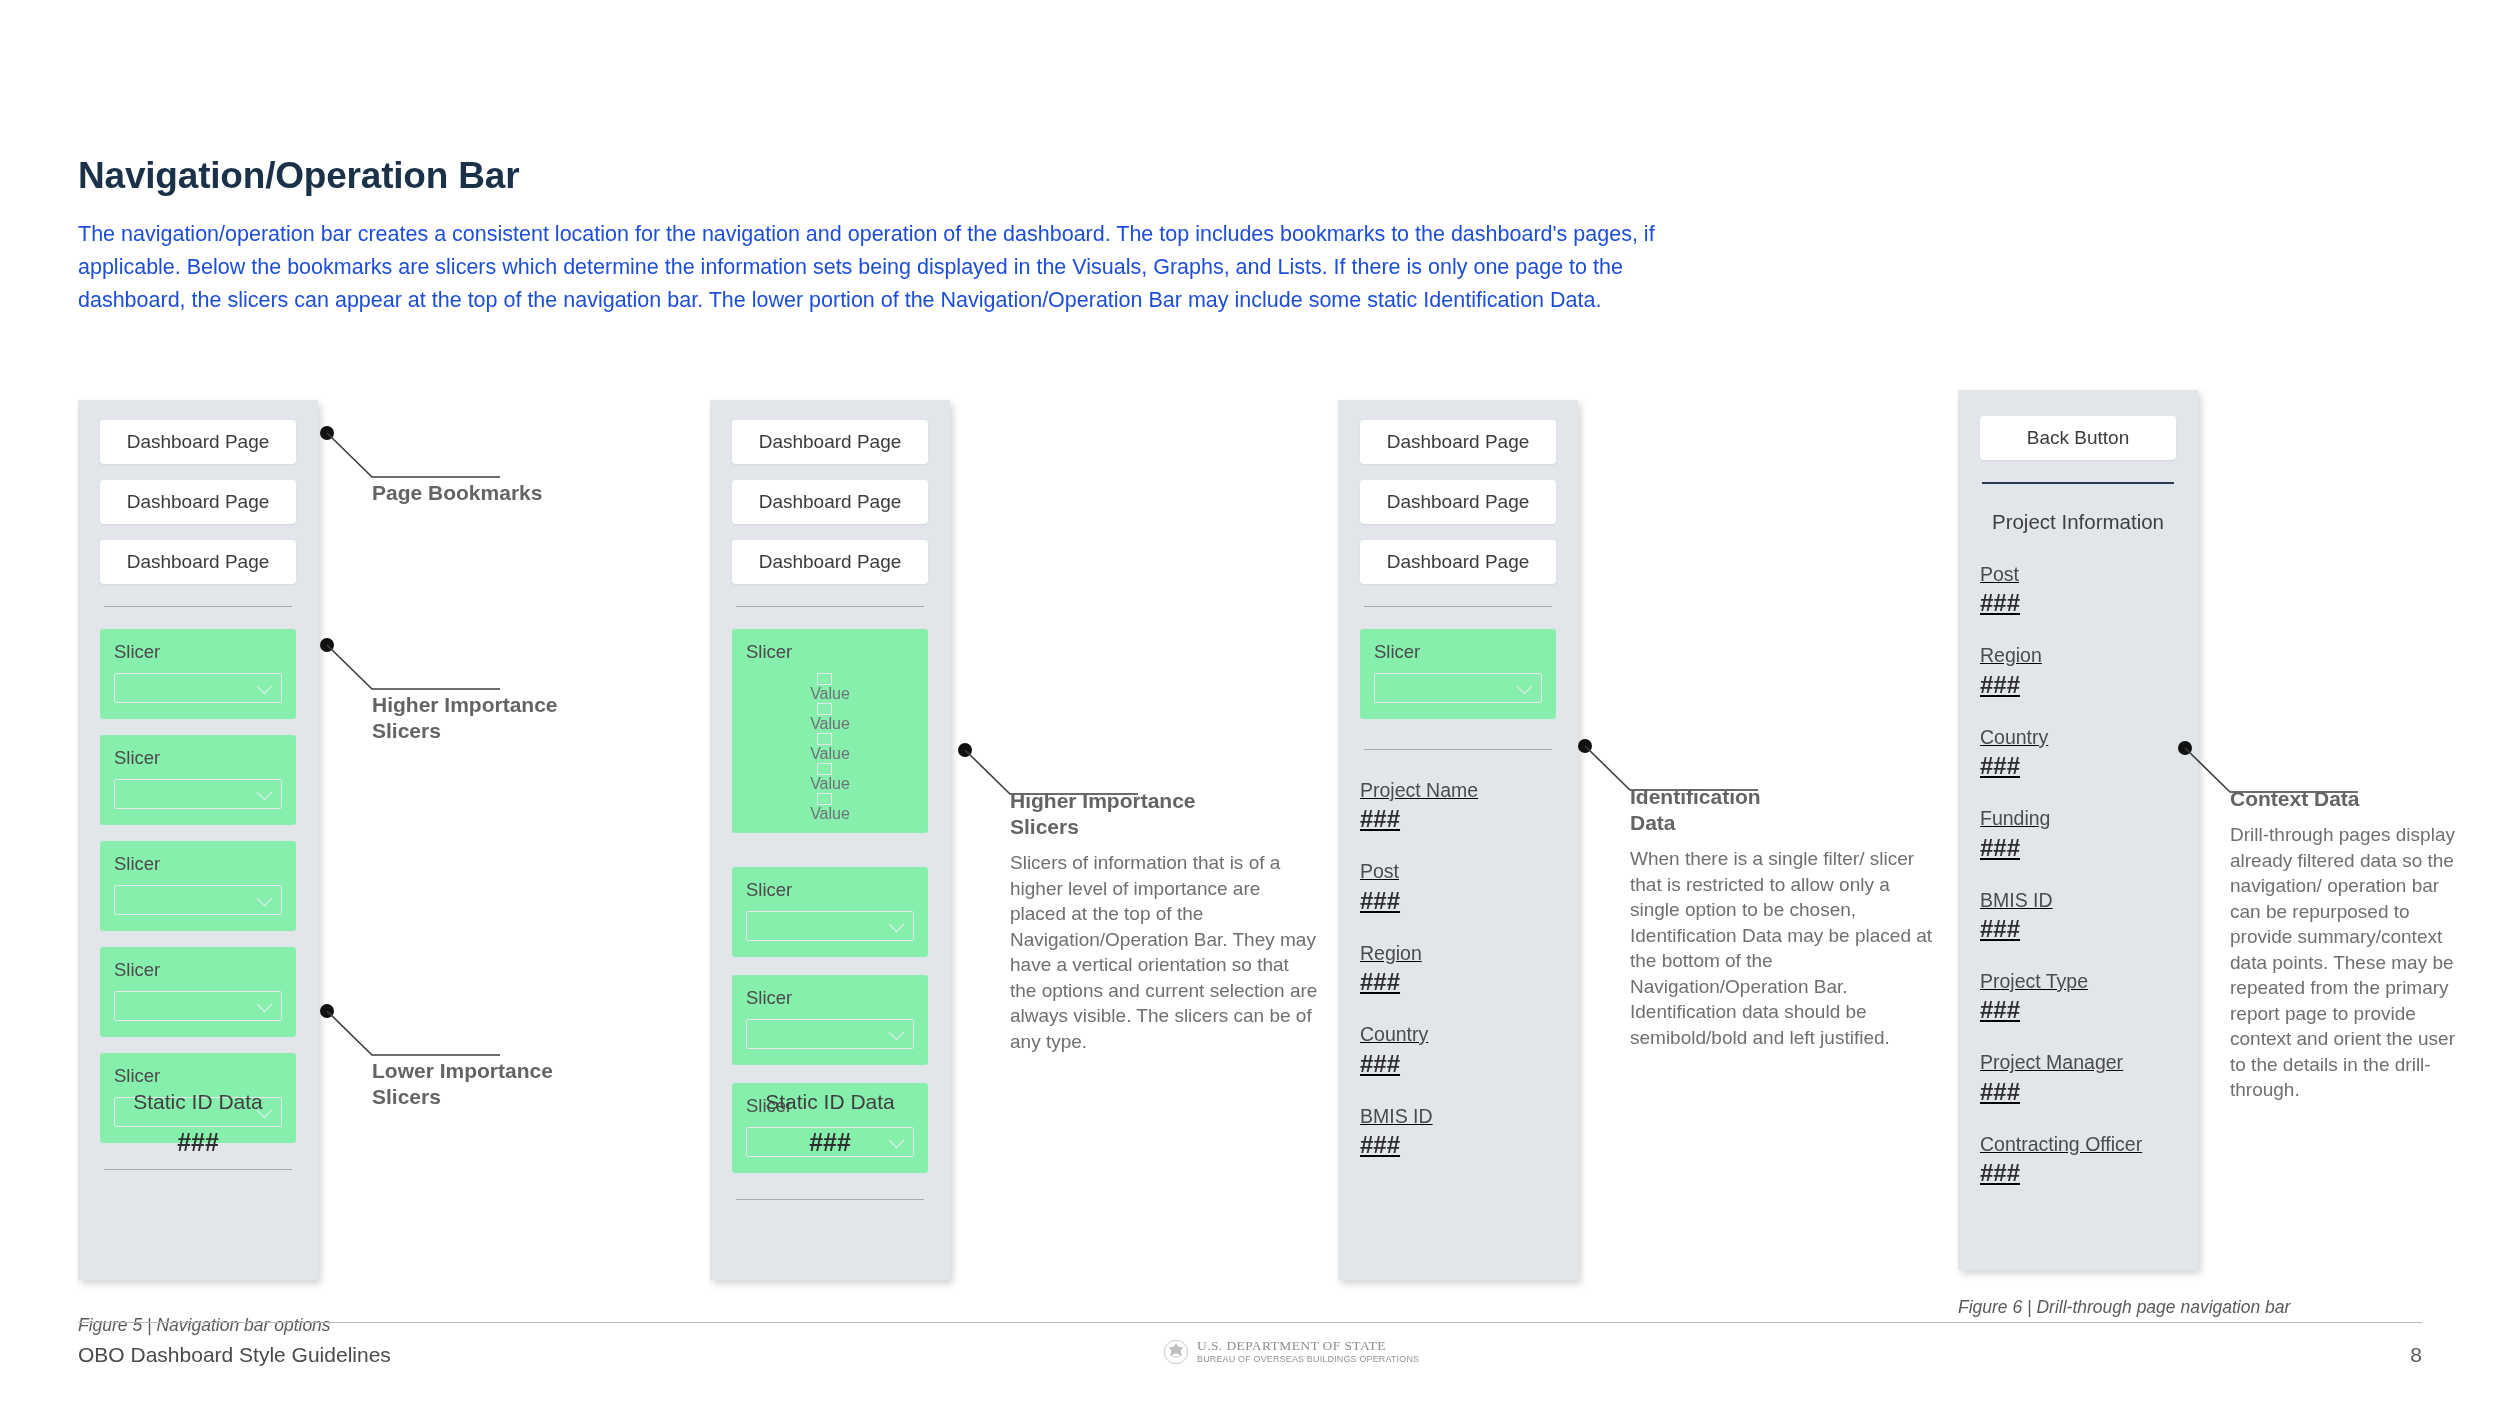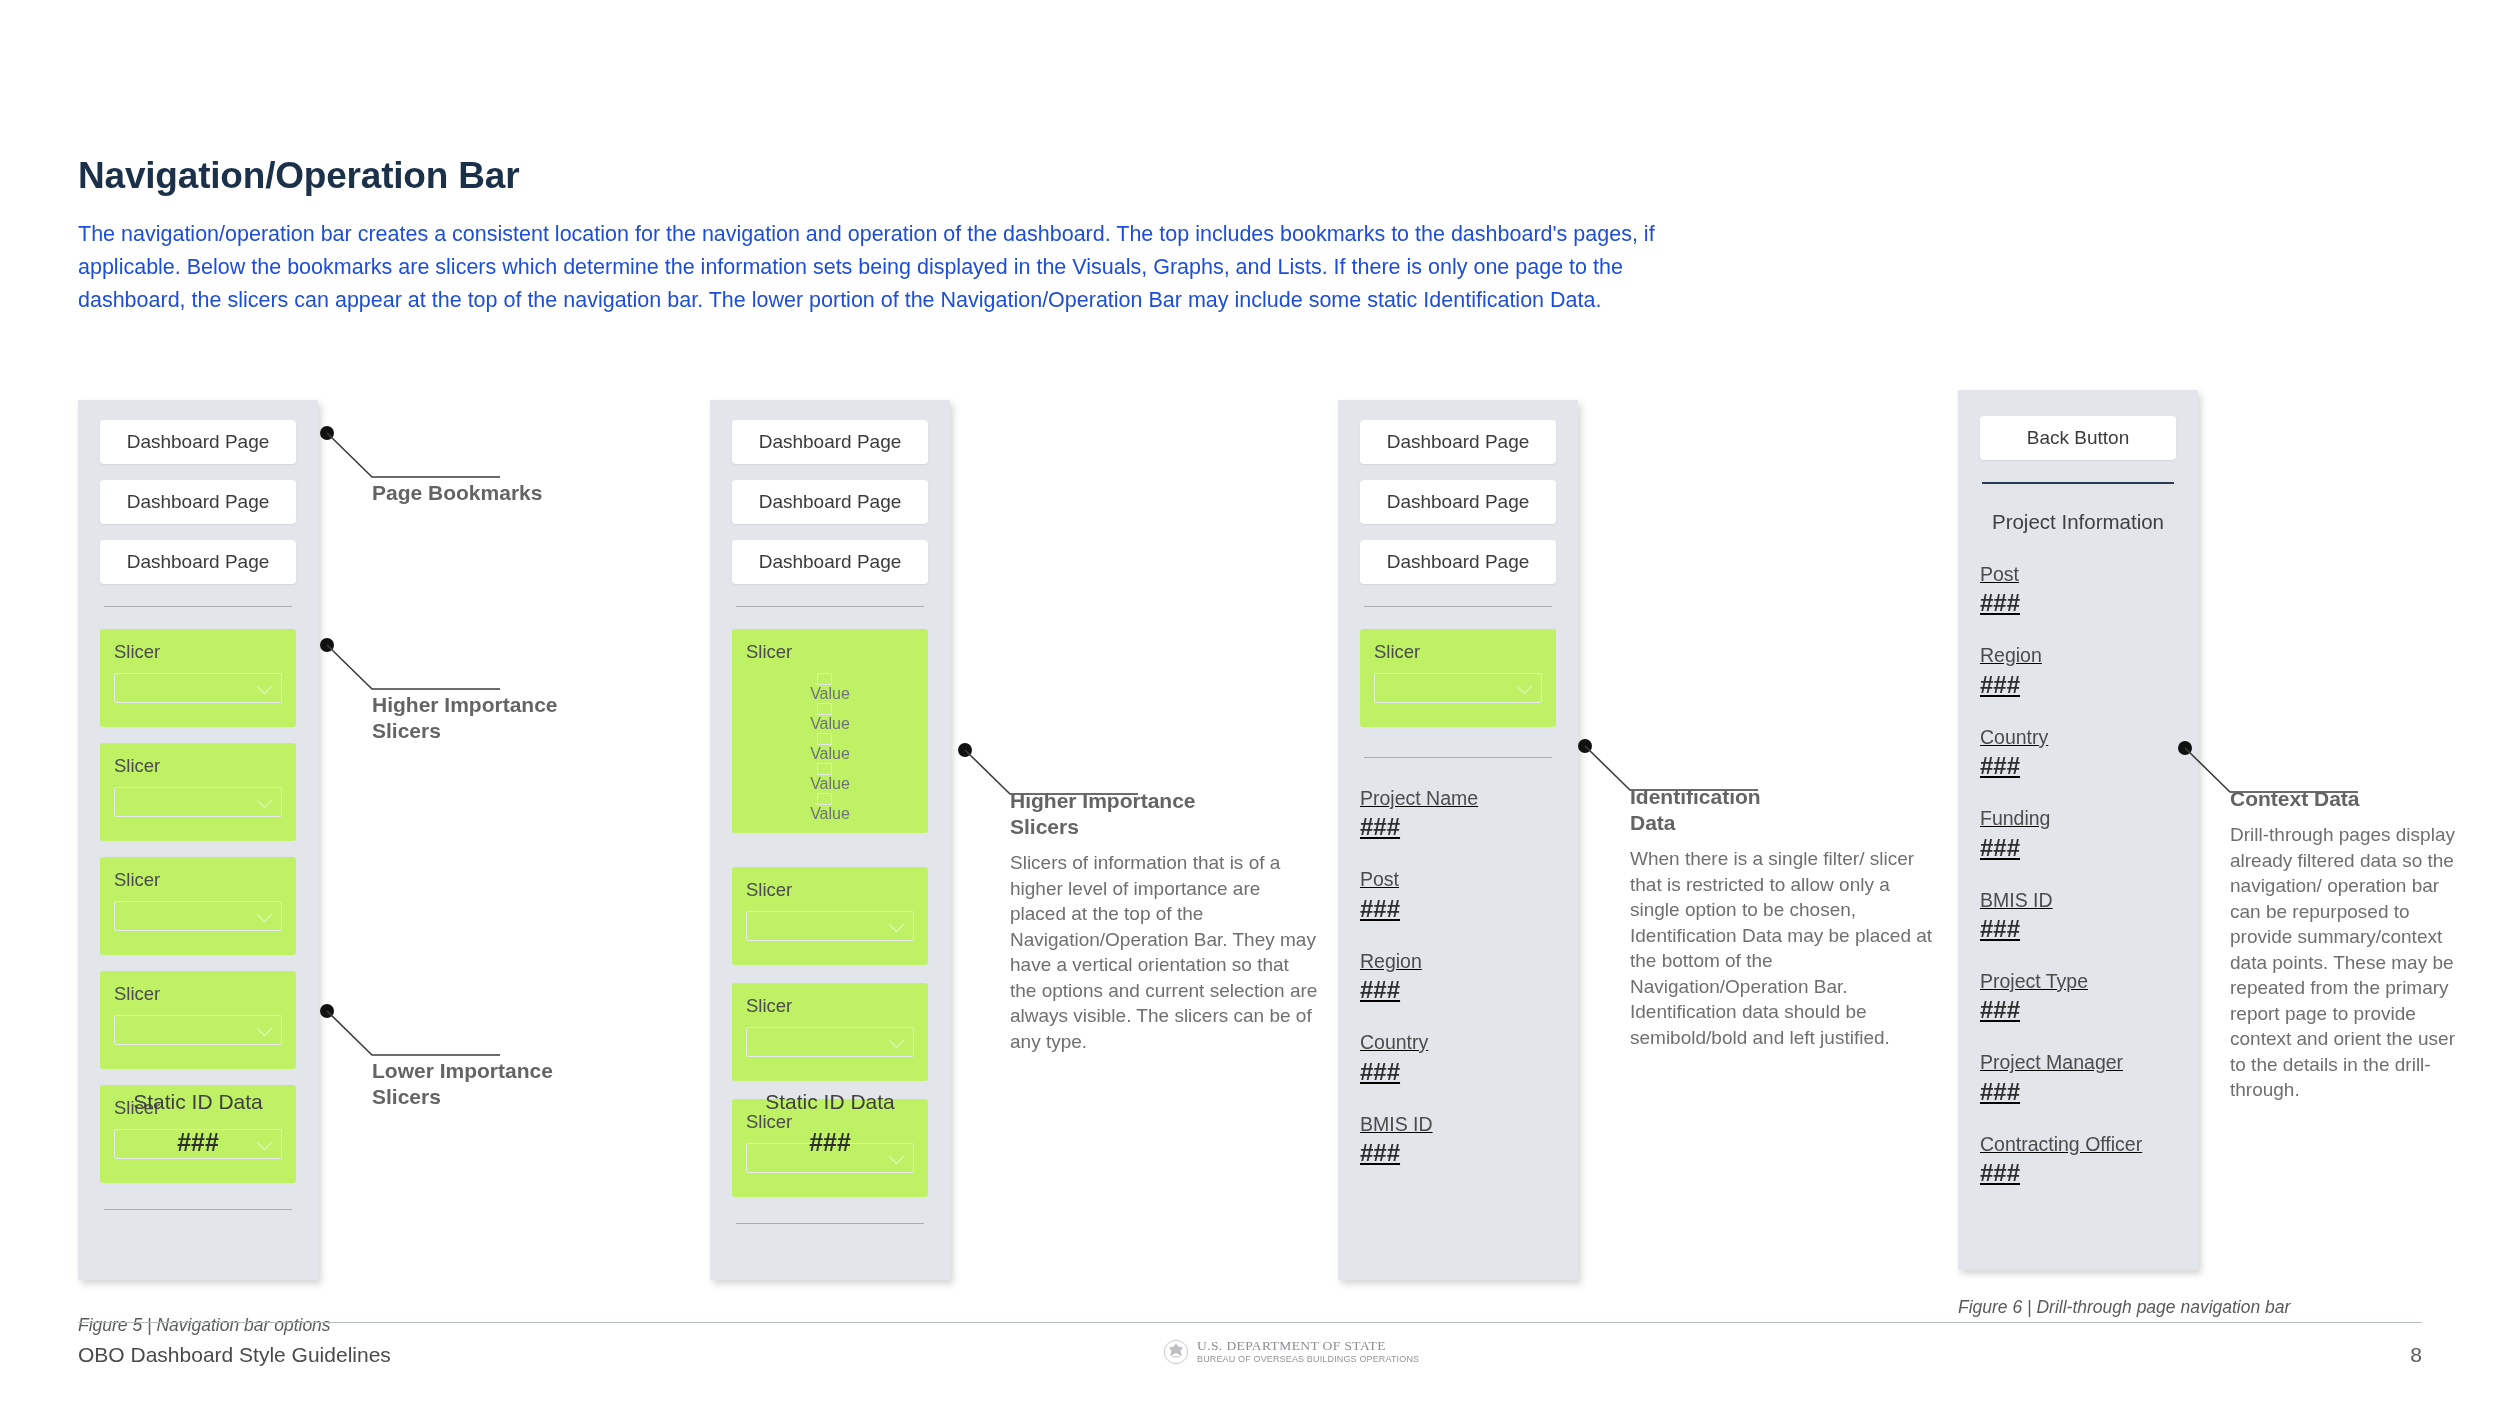--- a/index.html
+++ b/index.html
@@ -48,21 +48,21 @@
     height: 44px; background: #ffffff; border-radius: 4px;
     display: flex; align-items: center; justify-content: center;
     font-size: 19px; color: #3b3b3b;
     box-shadow: 0 1px 2px rgba(0,0,0,.07);
   }
   .bm-gap { height: 16px; }
 
   .divider { height: 1px; background: #a9acb2; margin: 0 4px; }
   .divider-dark { height: 2px; background: #2b3a4f; margin: 0 2px; }
 
-  .slicer-box { background: #bef264; border-radius: 3px; padding: 12px 14px 24px 14px; }
+  .slicer-box { background: #86efac; border-radius: 3px; padding: 12px 14px 16px 14px; }
   .slicer-label { font-size: 18.5px; color: #4b4b4b; margin-bottom: 10px; }
   .slicer-select {
     height: 30px; border: 1px solid #e6e8ec; border-radius: 2px;
     position: relative;
   }
   .chev {
     position: absolute; right: 11px; top: 50%;
     width: 11px; height: 11px; margin-top: -7px;
     border-right: 1.6px solid #eceef1; border-bottom: 1.6px solid #eceef1;
     transform: rotate(45deg);

